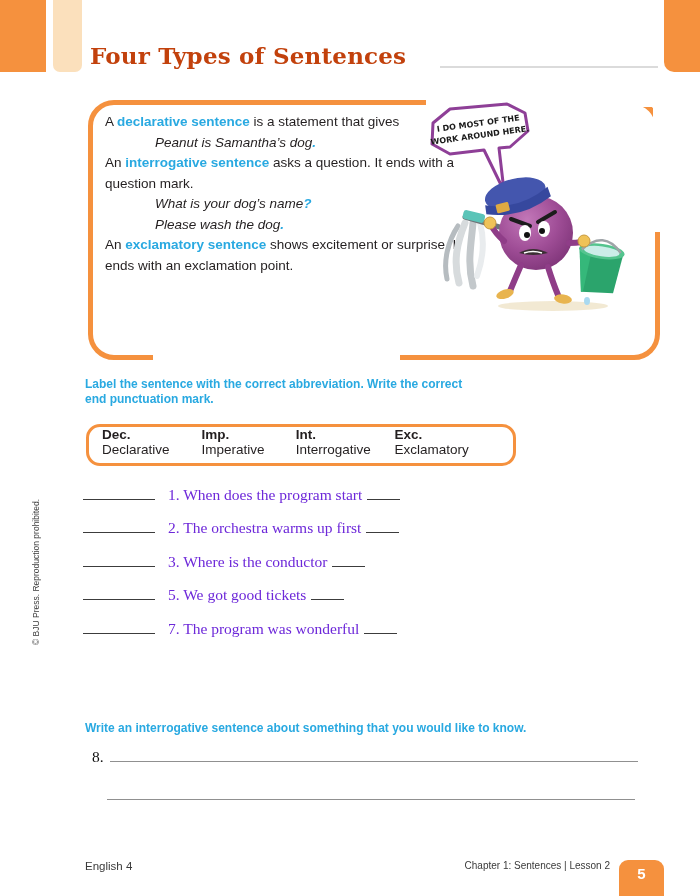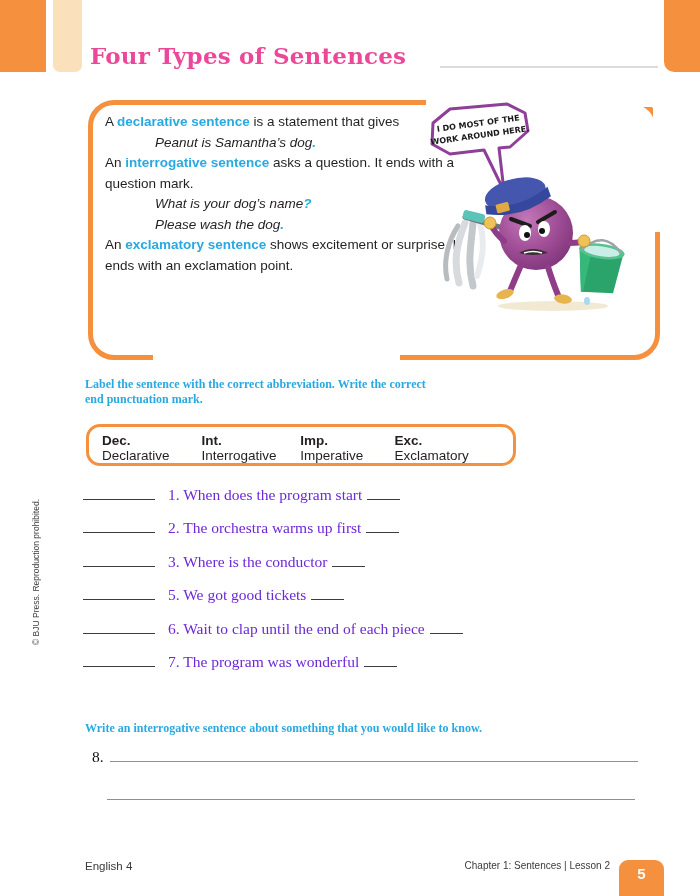--- a/index.html
+++ b/index.html
@@ -5,46 +5,46 @@
   html,body{margin:0;padding:0;}
   body{width:700px;height:896px;position:relative;background:#ffffff;
        font-family:"Liberation Sans",sans-serif;color:#231F20;overflow:hidden;}
   .abs{position:absolute;}
 
   
   .bar-left{left:0;top:0;width:46px;height:72px;background:#F5913E;}
   .bar-peach{left:53px;top:0;width:29px;height:72px;background:#FBE0BC;border-radius:0 0 7px 7px;}
   .bar-right{left:664px;top:0;width:36px;height:72px;background:#F5913E;border-radius:0 0 0 10px;}
   .page-title{left:90px;top:42px;font-family:"DejaVu Serif",serif;font-weight:bold;
-              font-size:23px;color:#ec4899;letter-spacing:.2px;}
+              font-size:23px;color:#c2410c;letter-spacing:.2px;}
   .title-rule{left:440px;top:66px;width:218px;height:2px;background:#DBDBDB;}
 
   
   .defbox{left:88px;top:100px;width:572px;height:260px;box-sizing:border-box;
           border:5px solid #F5913E;border-radius:26px;z-index:1;}
   .cover{background:#ffffff;z-index:3;}
   .cover-top{left:426px;top:94px;width:246px;height:13px;}
   .cover-right{left:653px;top:104px;width:14px;height:128px;}
   .cover-bottom{left:153px;top:353px;width:247px;height:13px;}
   .def-text{left:105px;top:112px;z-index:2;font-size:13.5px;line-height:20.5px;white-space:nowrap;}
   .def-text p{margin:0;}
   .term{color:#29A9E1;font-weight:bold;}
   .example{font-style:italic;margin-left:50px !important;}
   .punct{color:#29A9E1;font-weight:bold;font-style:italic;}
 
   
   .illustration{left:403px;top:101px;width:270px;height:220px;z-index:4;}
   .bubble-text{font-family:"DejaVu Sans",sans-serif;font-size:8px;font-weight:bold;fill:#1a1a1a;}
 
   
-  .instr{color:#29A9E1;font-weight:bold;font-size:12px;line-height:15px;font-family:Liberation Serif, serif;}
+  .instr{color:#29A9E1;font-weight:bold;font-size:12px;line-height:15px;}
   .instr1{left:85px;top:377px;}
   .instr2{left:85px;top:721px;white-space:nowrap;}
   .abbrbox{left:86px;top:424px;width:430px;height:42px;box-sizing:border-box;
-           border:3px solid #F5913E;border-radius:14px;display:flex;align-items:flex-end;
+           border:3px solid #F5913E;border-radius:14px;display:flex;align-items:flex-start;
            justify-content:space-between;padding:0 13px;font-size:13.5px;z-index:2;}
   .abbr{font-weight:bold;}
 
   .items{left:83px;top:486px;font-family:"Liberation Serif",serif;font-size:15.5px;color:#6d28d9;}
   .item{height:33.4px;white-space:nowrap;}
   .blank-label{display:inline-block;width:72px;border-bottom:1.4px solid #3c3c3c;margin-right:13px;}
   .blank-end{display:inline-block;width:33px;border-bottom:1.4px solid #3c3c3c;margin-left:5px;}
 
   .q8row{left:92px;top:748px;font-family:"Liberation Serif",serif;font-size:15.5px;color:#101010;white-space:nowrap;}
   .writeline1{display:inline-block;width:528px;border-bottom:1.5px solid #909090;margin-left:6px;}
@@ -160,31 +160,30 @@
   </svg>
 </div>
 
 <div class="abs instr instr1">
   <span>Label the sentence with the correct abbreviation. Write the correct</span><br>
   <span>end punctuation mark.</span>
 </div>
 
 <div class="abs abbrbox">
   <span><span class="abbr">Dec.</span> <span>Declarative</span></span>
+  <span><span class="abbr">Imp.</span> <span>Imperative</span></span>
   <span><span class="abbr">Int.</span> <span>Interrogative</span></span>
-  <span><span class="abbr">Imp.</span> <span>Imperative</span></span>
   <span><span class="abbr">Exc.</span> <span>Exclamatory</span></span>
 </div>
 
 <div class="abs items">
   <div class="item"><span class="blank-label"></span><span>1.</span> <span>When does the program start</span><span class="blank-end"></span></div>
   <div class="item"><span class="blank-label"></span><span>2.</span> <span>The orchestra warms up first</span><span class="blank-end"></span></div>
   <div class="item"><span class="blank-label"></span><span>3.</span> <span>Where is the conductor</span><span class="blank-end"></span></div>
   <div class="item"><span class="blank-label"></span><span>5.</span> <span>We got good tickets</span><span class="blank-end"></span></div>
-  <div class="item"><span class="blank-label"></span><span>6.</span> <span>Wait to clap until the end of each piece</span><span class="blank-end"></span></div>
   <div class="item"><span class="blank-label"></span><span>7.</span> <span>The program was wonderful</span><span class="blank-end"></span></div>
 </div>
 
 <div class="abs instr instr2">Write an interrogative sentence about something that you would like to know.</div>
 
 <div class="abs q8row">
   <span>8.</span><span class="writeline1"></span>
 </div>
 <div class="abs writeline2"></div>
 

